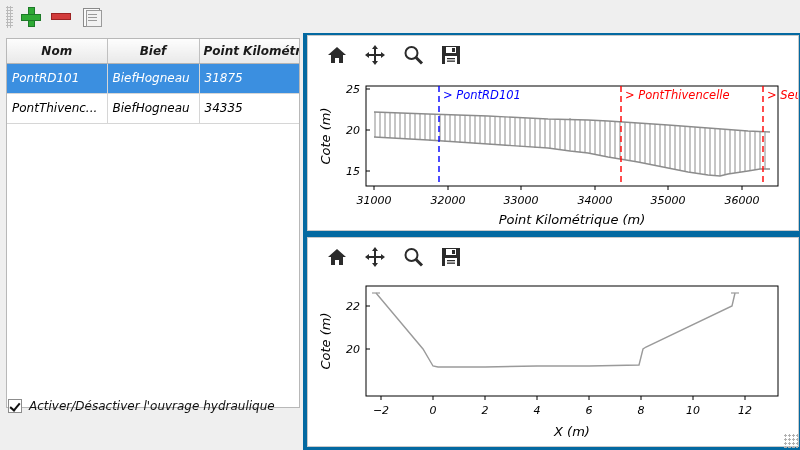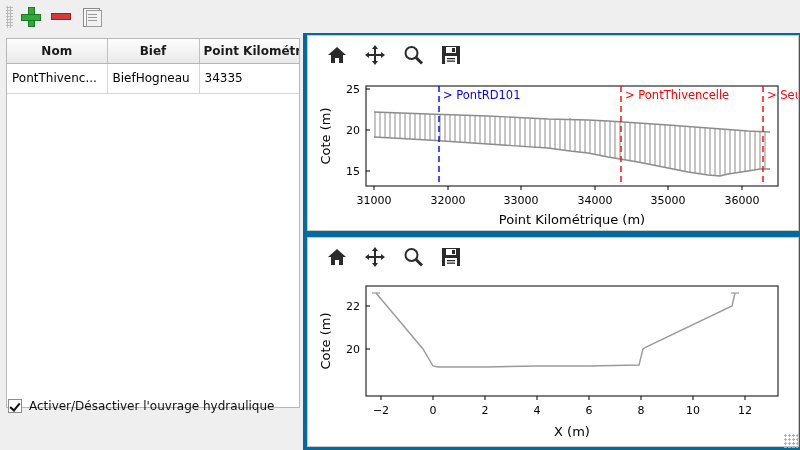--- a/index.html
+++ b/index.html
@@ -12,20 +12,21 @@
     background: #efefef;
     font-family: "DejaVu Sans", "Liberation Sans", sans-serif;
     font-size: 12px;
     color: #000;
     overflow: hidden;
   }
   .app {
     position: relative;
     width: 800px;
     height: 450px;
+    font-style: italic;
   }
 
   
   .top-toolbar {
     position: absolute;
     left: 0; top: 0;
     width: 800px;
     height: 33px;
     background: #efefef;
     display: flex;
@@ -264,20 +265,25 @@
     <div class="table-wrap">
       <table class="grid">
         <thead>
           <tr>
             <th class="col-nom">Nom</th>
             <th class="col-bief">Bief</th>
             <th class="col-pk">Point Kilométrique</th>
           </tr>
         </thead>
         <tbody>
+          <tr class="sel">
+            <td>PontRD101</td>
+            <td>BiefHogneau</td>
+            <td>31875</td>
+          </tr>
           <tr>
             <td>PontThivenc...</td>
             <td>BiefHogneau</td>
             <td>34335</td>
           </tr>
         </tbody>
       </table>
     </div>
 
     <div class="checkrow">

